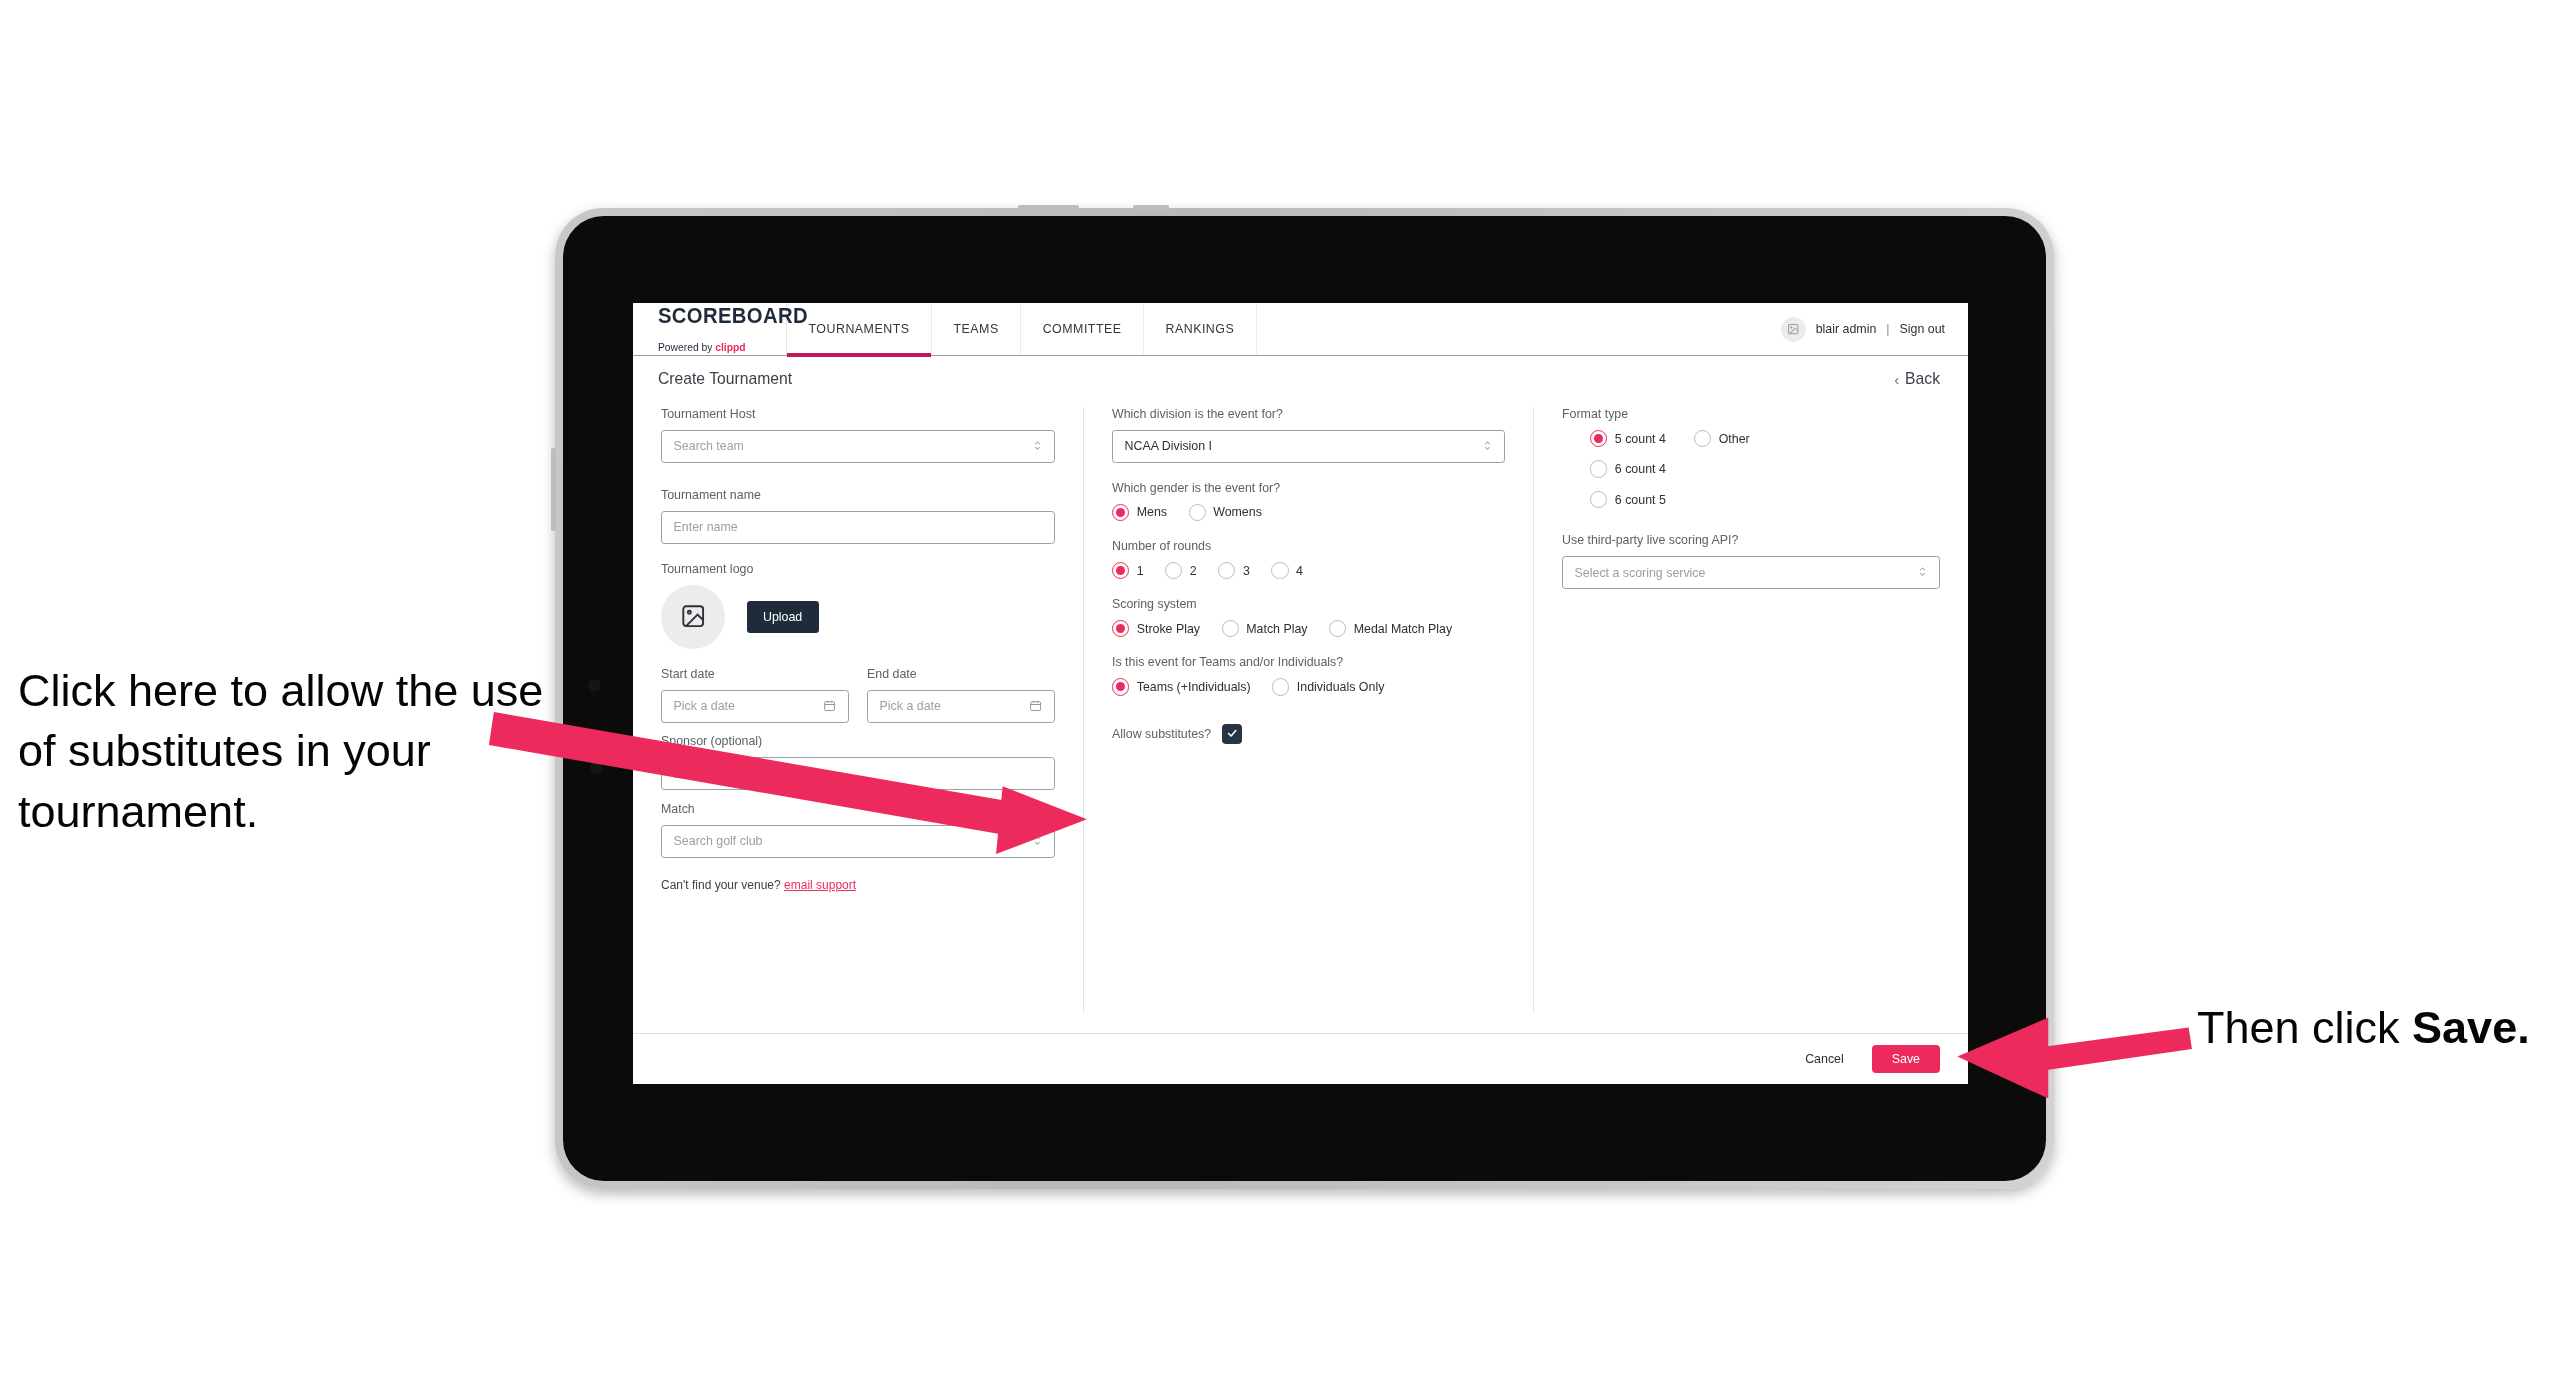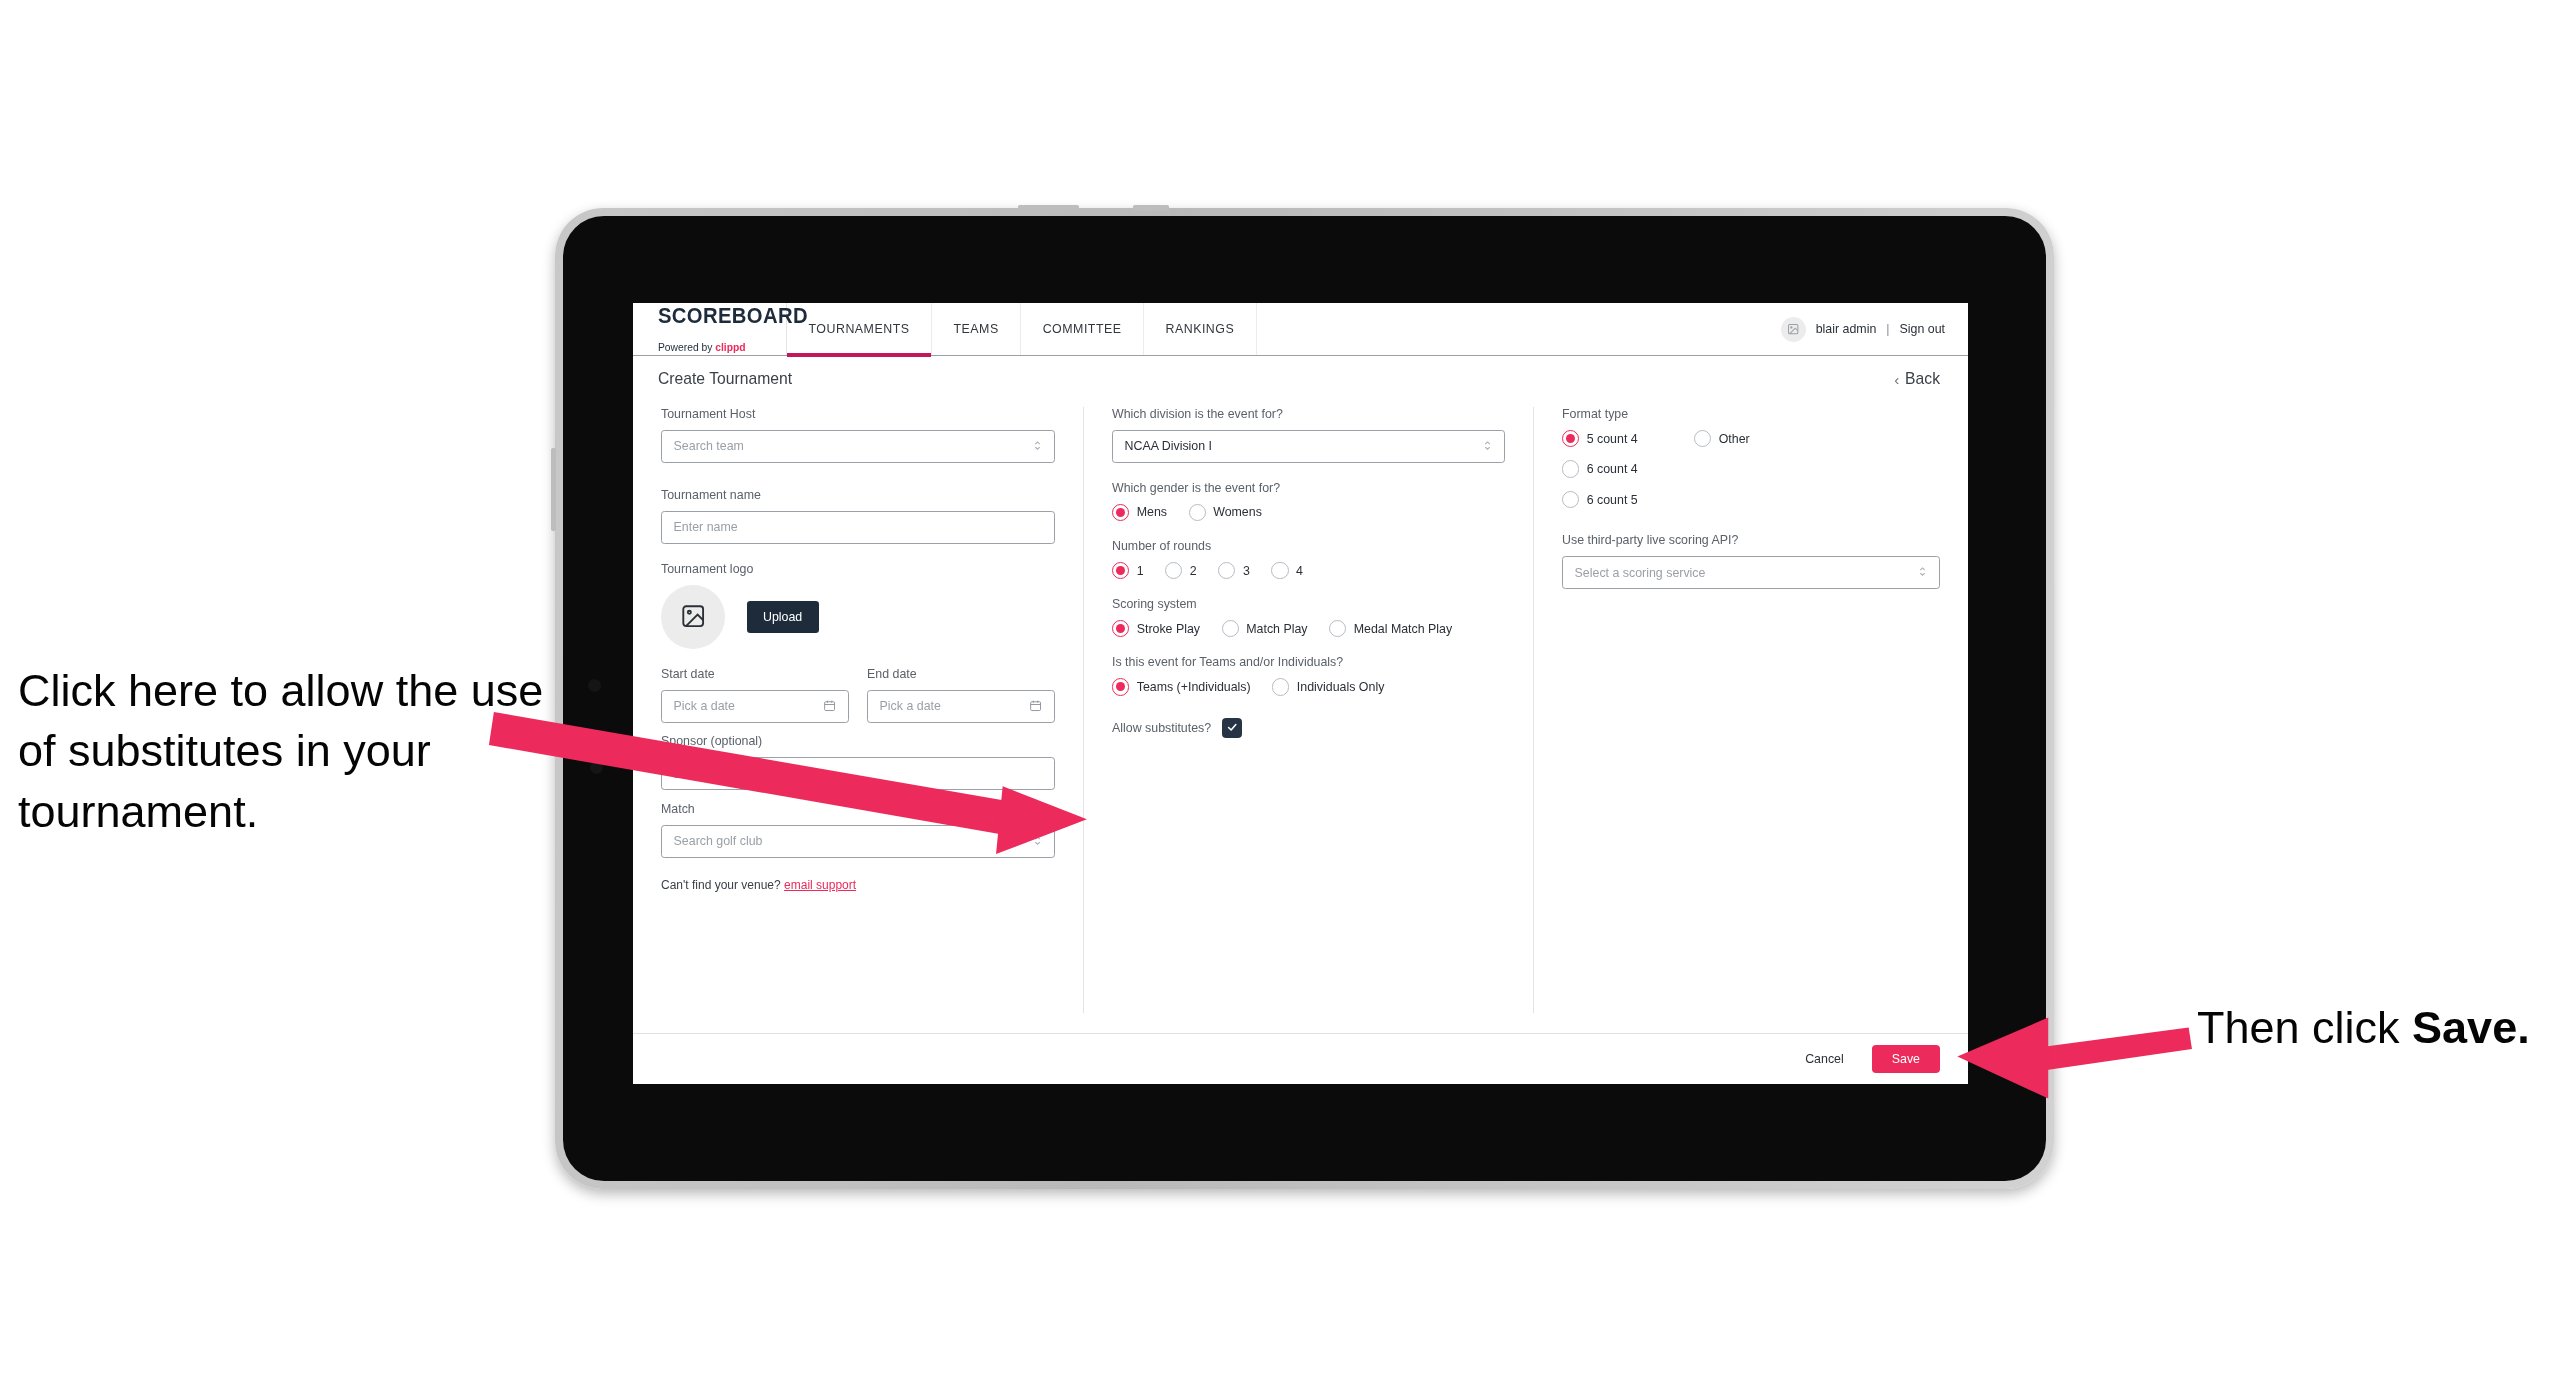--- a/index.html
+++ b/index.html
@@ -152,26 +152,26 @@
   .radio {
     width: 17.3px; height: 17.3px; border-radius:50%;
     border: 1.3px solid #b6bcc3; background:#fff;
     display:flex; align-items:center; justify-content:center; flex: 0 0 auto;
   }
   .radio.on { border-color:#ec2a5b; }
   .radio.on::after {
     content:""; width: 9px; height: 9px; border-radius:50%; background:#ec2a5b;
   }
 
-  .radio-col { display:flex; flex-direction: column; gap: 13.2px; }
+  .radio-col { display:flex; flex-direction: column; gap: 13.2px; align-items: center; }
   #format-grid { display:flex; }
   #format-left { width: 132px; }
   #format-right { padding-top: 0; }
 
-  #subs-row { display:flex; align-items:center; gap: 10.7px; margin-top: 4px; }
+  #subs-row { display:flex; align-items:center; gap: 10.7px; margin-top: 10px; }
   #subs-label { font-size: 12.4px; color:#5b6169; }
   #subs-check {
     width: 20px; height: 20px; border-radius: 4.1px; background:#273445;
     display:flex; align-items:center; justify-content:center; cursor:pointer;
   }
 
   
   #card-footer {
     position:absolute; left:0; right:0; bottom: 0; height: 51px;
     border-top: 0.8px solid #e0e0e0;

